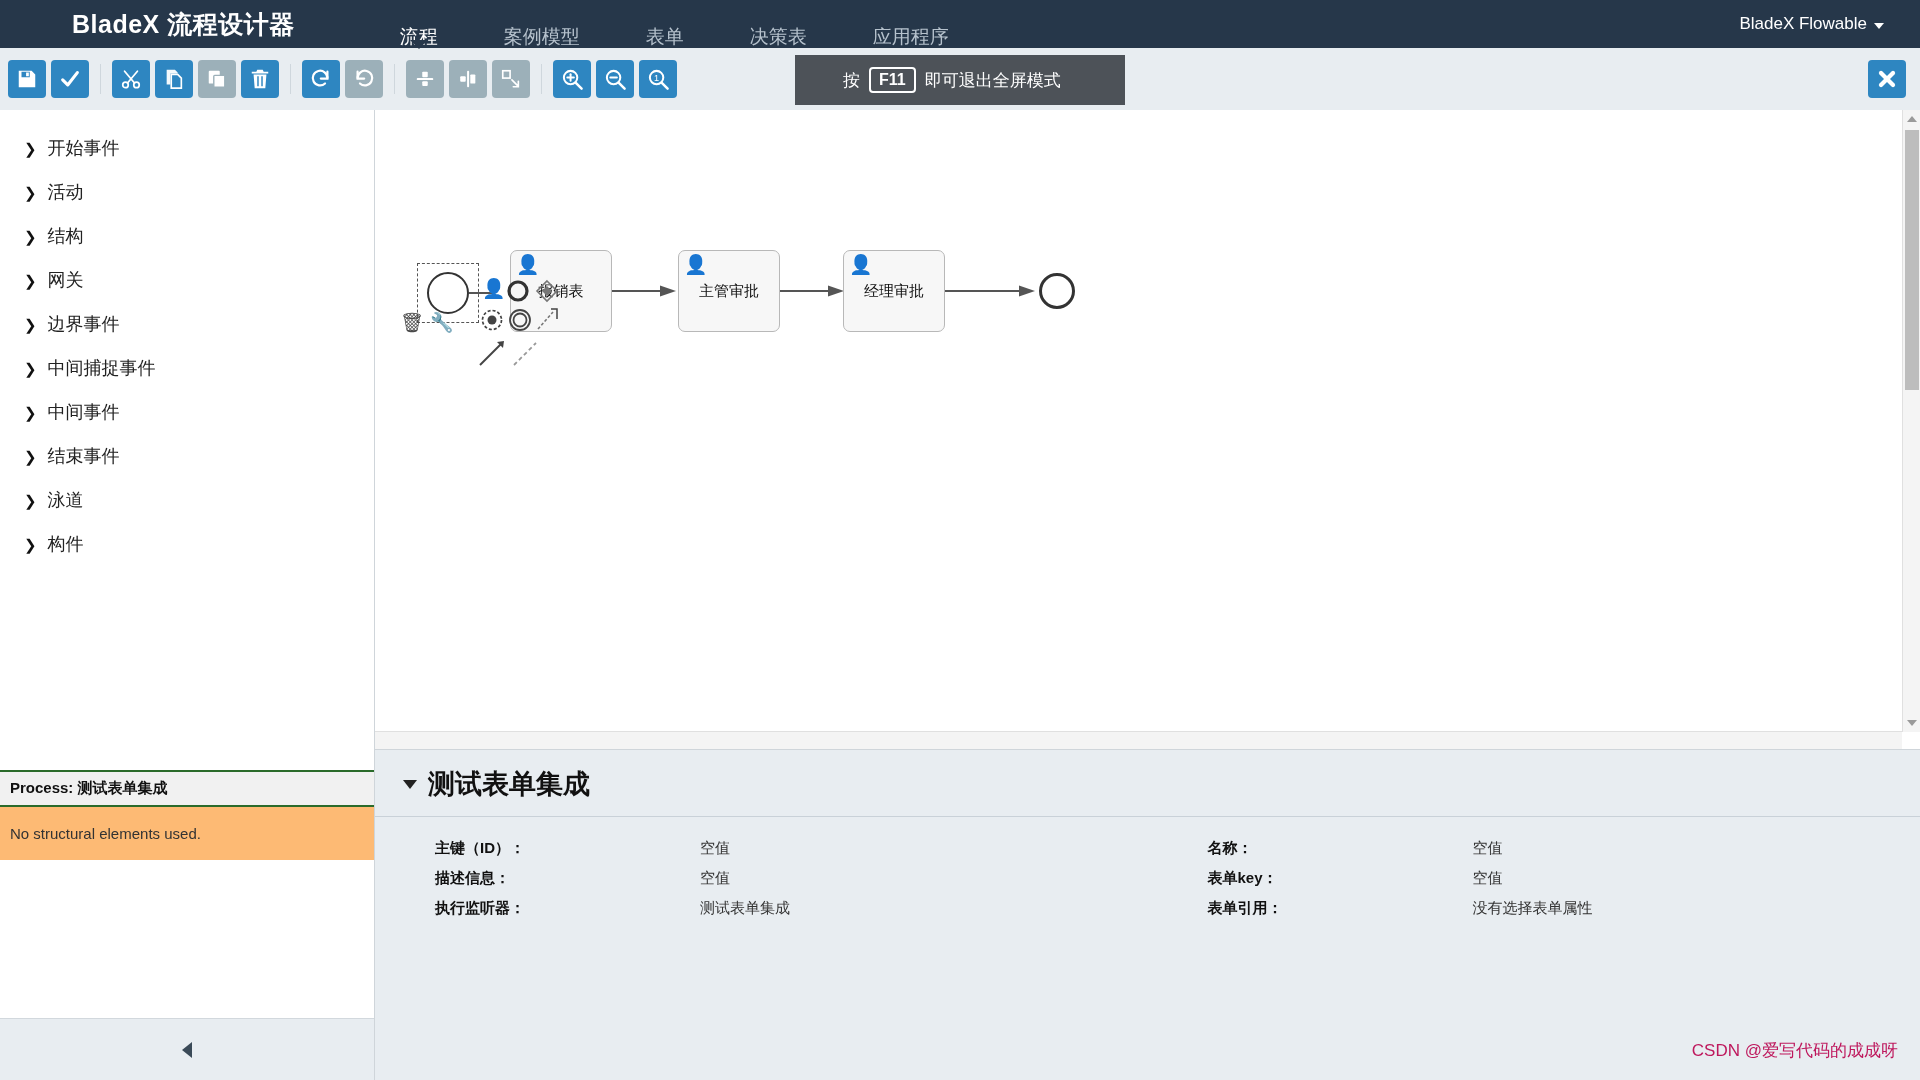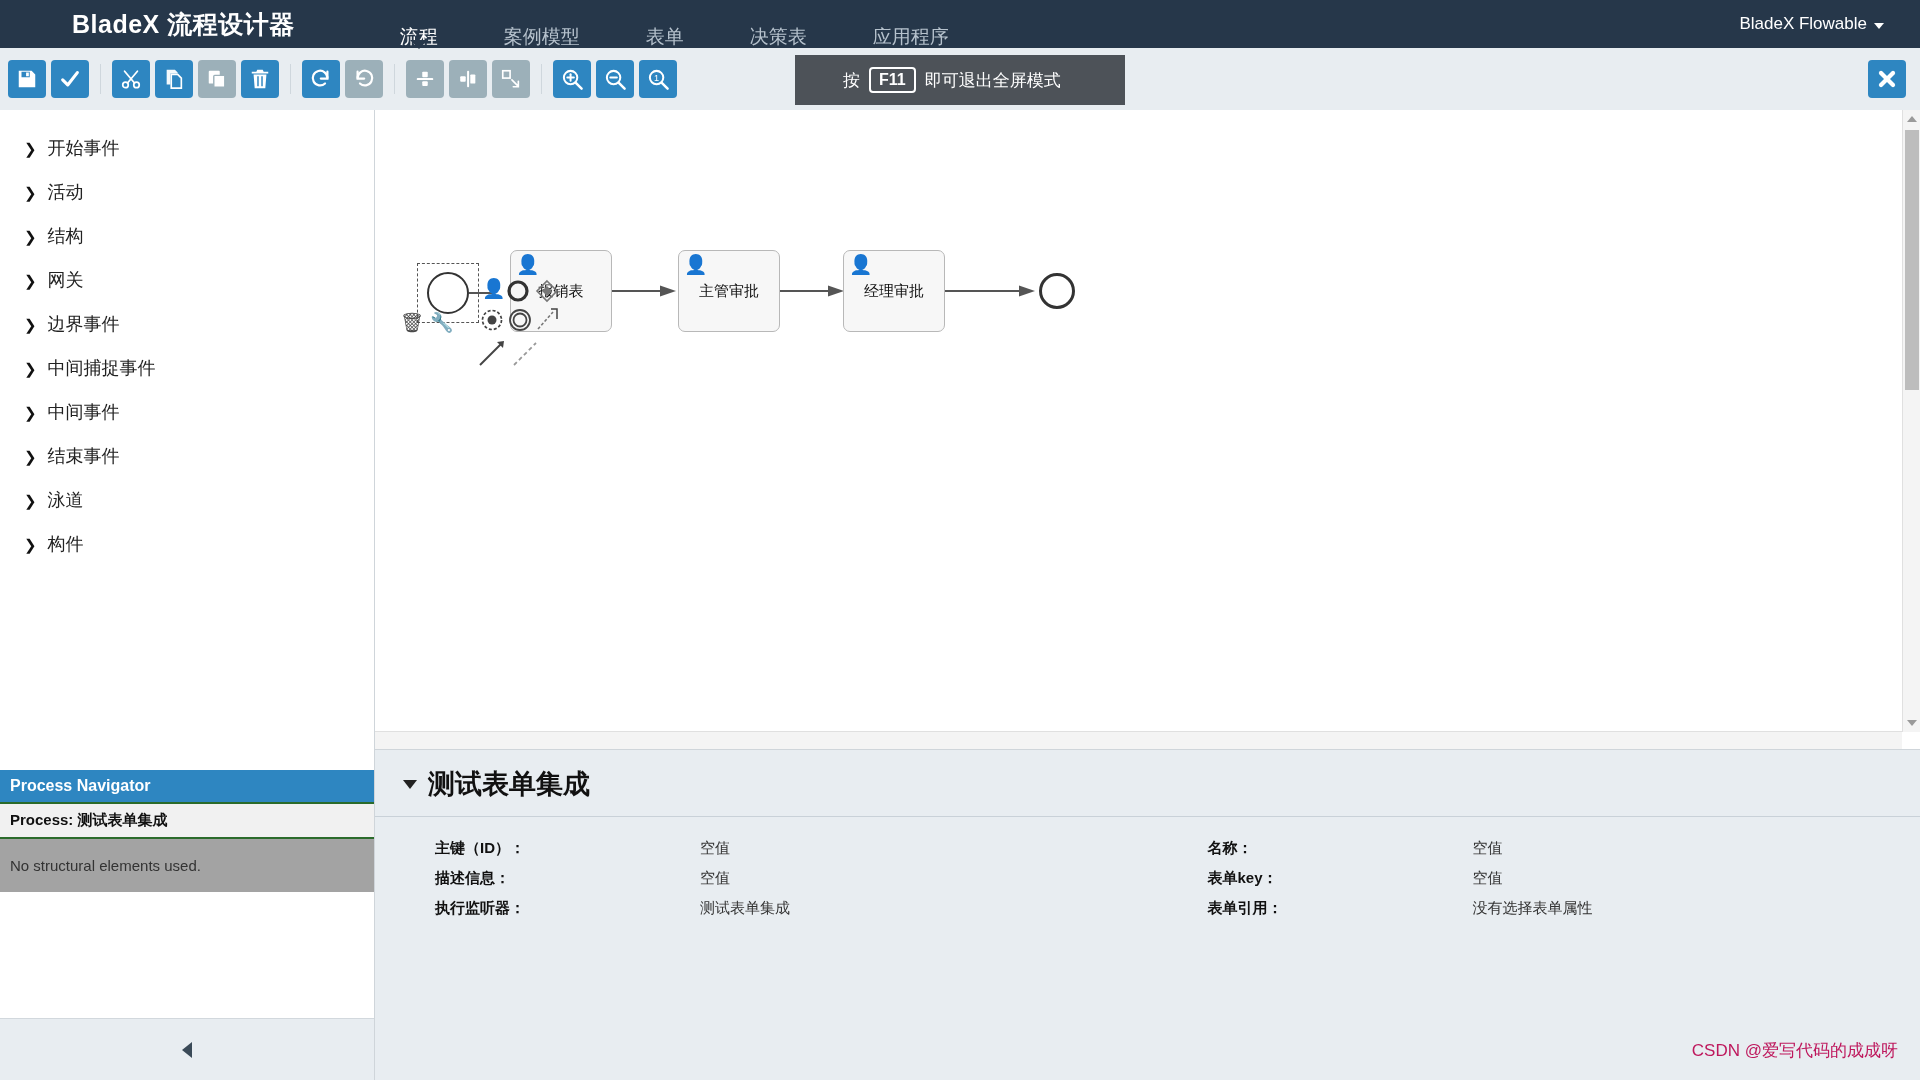--- a/index.html
+++ b/index.html
@@ -201,21 +201,21 @@
     padding: 7px 0 7px 10px;
     font-size: 15px;
     font-weight: bold;
     color: #111111;
     white-space: nowrap;
   }
   .nav-empty {
     padding: 18px 0 18px 10px;
     font-size: 15px;
     color: #333333;
-    background: #a3a3a3;
+    background: #fdba74;
   }
   .nav-fill {
     background: #ffffff;
     height: 130px;
   }
   .collapse-bar {
     position: absolute;
     left: 0; bottom: 0;
     width: 374px; height: 62px;
     background: #e8edf1;
@@ -589,21 +589,20 @@
           <span class="pal-arrow">❯</span>
           <span>泳道</span>
         </div>
         <div class="pal-item">
           <span class="pal-arrow">❯</span>
           <span>构件</span>
         </div>
       </div>
 
     <div class="navigator">
-      <div class="nav-header">Process Navigator</div>
       <div class="nav-proc">Process: 测试表单集成</div>
       <div class="nav-empty">No structural elements used.</div>
       <div class="nav-fill"></div>
     </div>
 
     <div class="collapse-bar">
       <span class="chev-left"></span>
     </div>
   </div>
 

